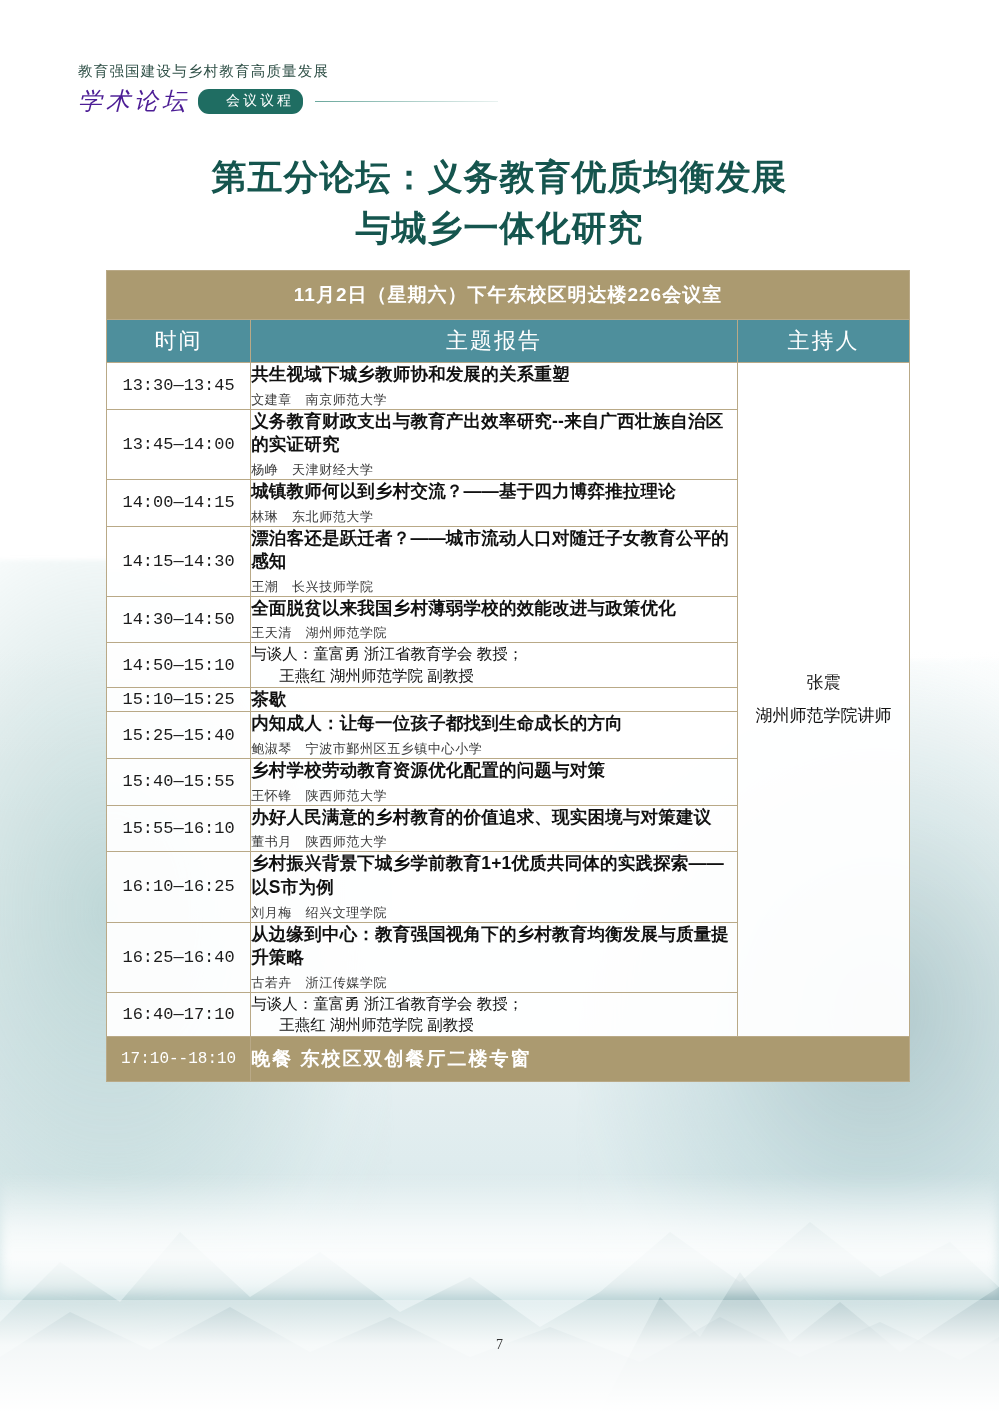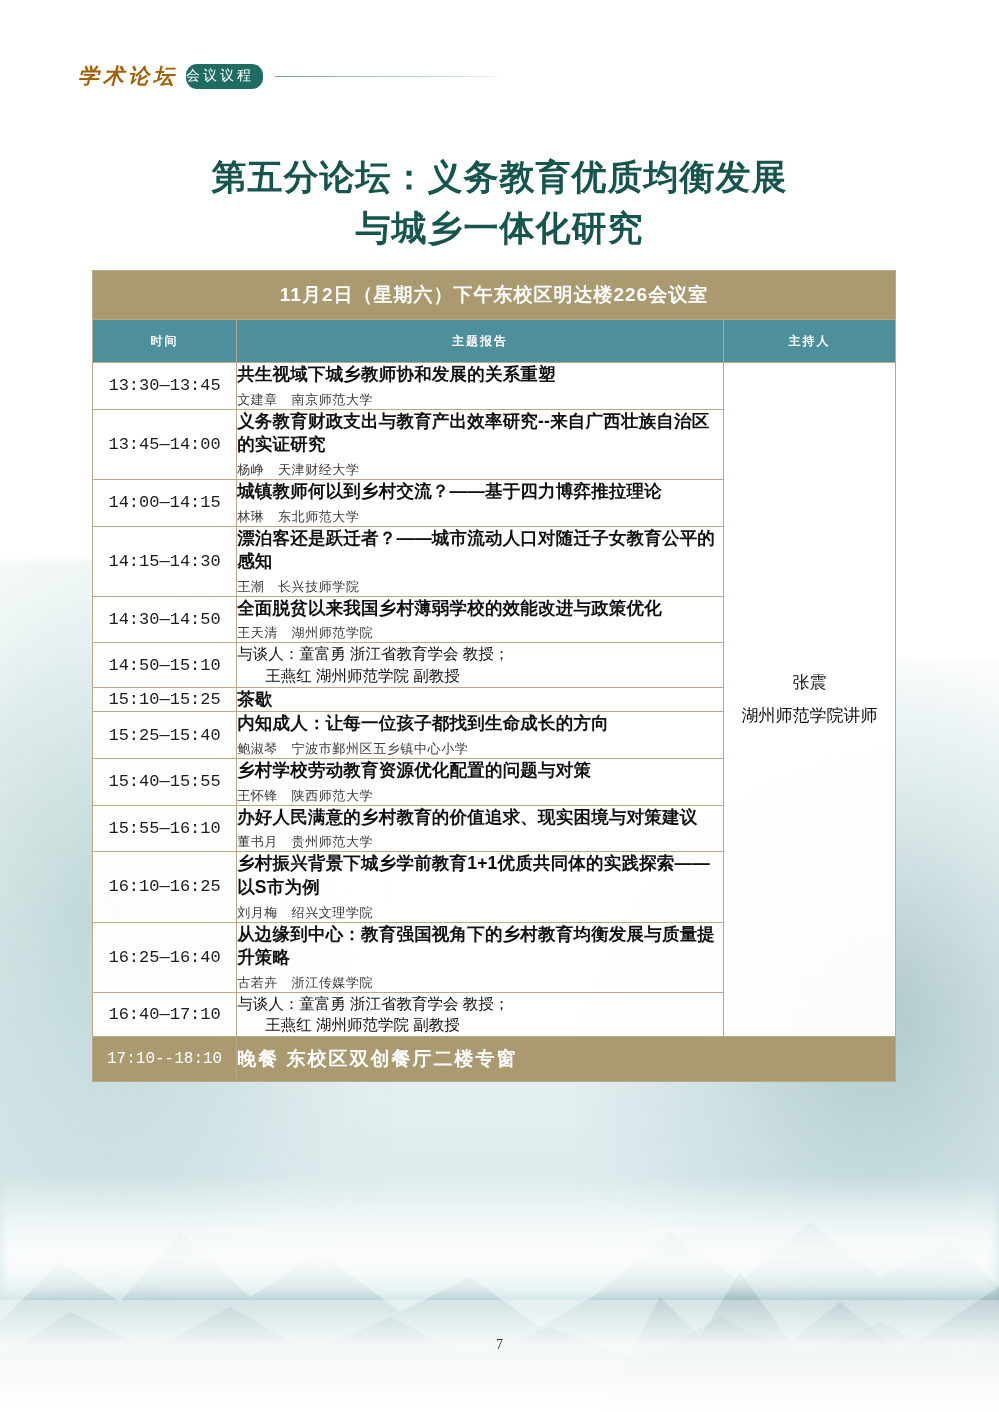--- a/index.html
+++ b/index.html
@@ -74,35 +74,35 @@
     margin-bottom: 4px;
     white-space: nowrap;
   }
   .header-row {
     display: flex;
     align-items: center;
     gap: 8px;
   }
   .logo-cal {
     font-family: "Liberation Serif", serif;
-    font-size: 21px;
-    font-weight: bold;
+    font-size: 24px;
+    font-weight: normal;
     letter-spacing: 4px;
-    color: #a16207;
+    color: #4c1d95;
     font-style: italic;
   }
   .badge {
     display: inline-flex;
     align-items: center;
     justify-content: center;
     background: #1f6d62;
     color: #ffffff;
     font-size: 14px;
     letter-spacing: 3px;
-    padding: 3px 9px 4px 0;
+    padding: 3px 9px 4px 28px;
     border-radius: 11px;
     font-family: "Liberation Sans", sans-serif;
   }
   .header-rule {
     flex: 1;
     height: 1px;
     background: linear-gradient(90deg,#6aa79c 0%, rgba(106,167,156,0.15) 100%);
     margin-left: 4px;
     min-width: 40px;
   }
@@ -118,21 +118,21 @@
     font-weight: bold;
     font-size: 35px;
     letter-spacing: 1px;
     line-height: 1.45;
   }
   .title-line { display: block; }
 
   
   .agenda {
     position: absolute;
-    left: 92px;
+    left: 106px;
     top: 270px;
     width: 804px;
     border-collapse: collapse;
     background: rgba(255,255,255,0.94);
     table-layout: fixed;
   }
   .agenda td, .agenda th {
     border: 1px solid #b9a987;
     padding: 0;
     vertical-align: middle;
@@ -145,22 +145,22 @@
     font-weight: bold;
     letter-spacing: 1px;
     height: 48px;
     border: 1px solid #ab9a70;
     font-family: "Liberation Sans", sans-serif;
   }
   .hdr {
     background: #4e8f9c;
     color: #ffffff;
     text-align: center;
-    font-size: 12px;
-    font-weight: bold;
+    font-size: 22px;
+    font-weight: normal;
     letter-spacing: 2px;
     height: 42px;
     border: 1px solid #4e8f9c;
   }
   .col-time { width: 144px; }
   .col-topic { width: 486px; }
   .col-host { width: 172px; }
 
   .time-cell {
     text-align: center;
@@ -244,20 +244,21 @@
 <div class="wash-right"></div>
 <svg class="mtn" viewBox="0 0 999 300" preserveAspectRatio="none">
   <path d="M0,210 L60,150 L120,190 L180,120 L250,185 L320,140 L400,200 L470,165 L540,215 L600,180 L670,120 L740,170 L810,110 L880,165 L950,130 L999,175 L999,300 L0,300 Z" fill="rgba(120,160,165,0.28)"></path>
   <path d="M0,245 L70,200 L150,238 L230,195 L310,240 L390,205 L470,245 L550,215 L640,250 L720,205 L800,245 L880,210 L960,248 L999,225 L999,300 L0,300 Z" fill="rgba(95,140,148,0.30)"></path>
   <path d="M600,300 L660,185 L700,225 L740,160 L790,230 L840,190 L900,240 L999,175 L999,300 Z" fill="rgba(70,115,125,0.25)"></path>
 </svg>
 <div class="foam"></div>
 <div class="bottom-strip"></div>
 
 <div class="header">
+  <div class="header-sub">教育强国建设与乡村教育高质量发展</div>
   <div class="header-row">
     <span class="logo-cal">学术论坛</span>
     <span class="badge">会议议程</span>
     <span class="header-rule"></span>
   </div>
 </div>
 
 <div class="title-block">
   <span class="title-line">第五分论坛：义务教育优质均衡发展</span>
   <span class="title-line">与城乡一体化研究</span>
@@ -351,21 +352,21 @@
       <td class="topic-cell">
         <div class="topic-main">乡村学校劳动教育资源优化配置的问题与对策</div>
         <div class="topic-sub">王怀锋　陕西师范大学</div>
       </td>
     </tr>
 
     <tr>
       <td class="time-cell">15:55—16:10</td>
       <td class="topic-cell">
         <div class="topic-main">办好人民满意的乡村教育的价值追求、现实困境与对策建议</div>
-        <div class="topic-sub">董书月　贵州师范大学</div>
+        <div class="topic-sub">董书月　陕西师范大学</div>
       </td>
     </tr>
 
     <tr>
       <td class="time-cell">16:10—16:25</td>
       <td class="topic-cell">
         <div class="topic-main">乡村振兴背景下城乡学前教育1+1优质共同体的实践探索——以S市为例</div>
         <div class="topic-sub">刘月梅　绍兴文理学院</div>
       </td>
     </tr>

